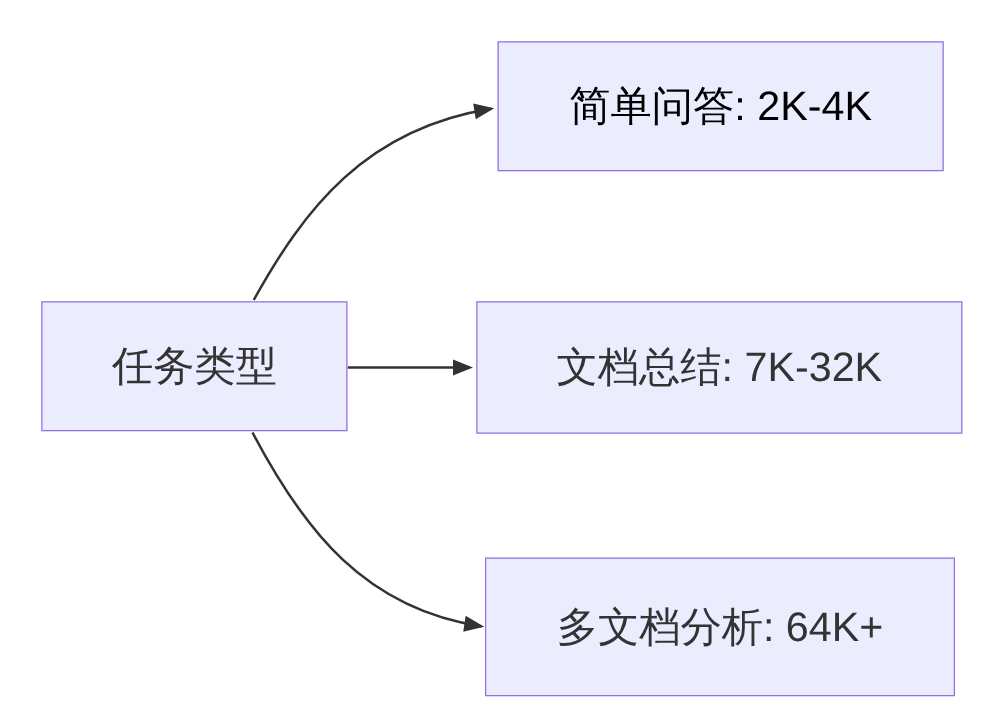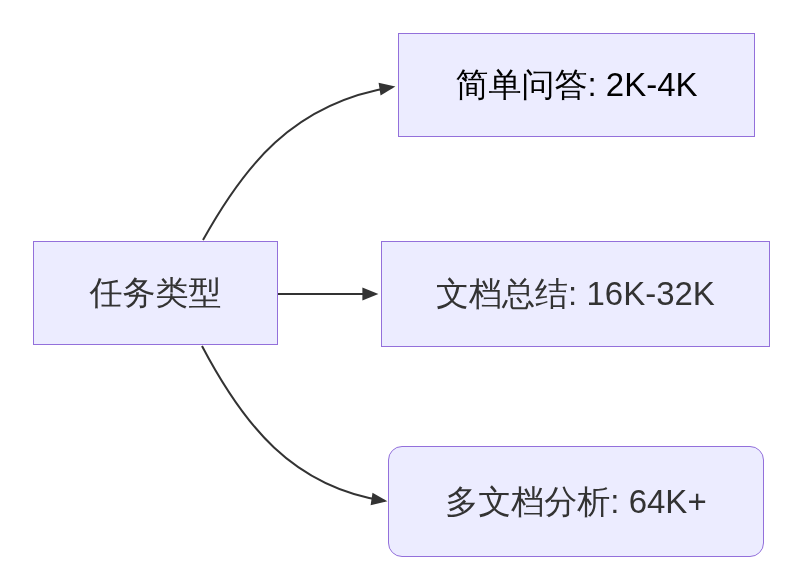--- a/index.html
+++ b/index.html
@@ -31,21 +31,21 @@
   }
   .node span {
     font-size: 33px;
     line-height: 1.2;
     white-space: nowrap;
   }
   
   .node-root    { left: 33px;  top: 241px; width: 245px; height: 104px; justify-content: center; }
   .node-child-0 { left: 398px; top: 33px;  width: 357px; height: 104px; }
   .node-child-1 { left: 381px; top: 241px; width: 389px; height: 106px; }
-  .node-child-2 { left: 388px; top: 446px; width: 376px; height: 111px; border-radius: 14px; }
+  .node-child-2 { left: 388px; top: 446px; width: 376px; height: 111px; }
 </style>
 </head>
 <body>
 
 <div class="canvas" style="background: rgb(255, 255, 255);">
 
   <svg class="edges" viewBox="0 0 787 572" xmlns="http://www.w3.org/2000/svg">
     <defs>
       <marker id="arrowhead" viewBox="0 0 10 10" refX="8.5" refY="5" markerWidth="9" markerHeight="8" orient="auto-start-reverse" markerUnits="strokeWidth">
         <polygon points="0,1 10,5 0,9" fill="#333333"></polygon>
@@ -58,20 +58,20 @@
 
   <div class="node node-root" style="background: rgb(236, 236, 255); border-color: rgb(147, 112, 219);">
     <span style="color: rgb(51, 51, 51);">任务类型</span>
   </div>
 
   <div class="node node-child-0" style="background: rgb(236, 236, 255); border-color: rgb(147, 112, 219);">
     <span style="color: #000000;">简单问答: 2K-4K</span>
   </div>
 
   <div class="node node-child-1" style="background: rgb(236, 236, 255); border-color: rgb(147, 112, 219);">
-    <span style="color: rgb(51, 51, 51);">文档总结: 16K-32K</span>
+    <span style="color: rgb(51, 51, 51);">文档总结: 7K-32K</span>
   </div>
 
   <div class="node node-child-2" style="background: rgb(236, 236, 255); border-color: rgb(147, 112, 219);">
     <span style="color: rgb(51, 51, 51);">多文档分析: 64K+</span>
   </div>
 
 </div>
 
 </body></html>

